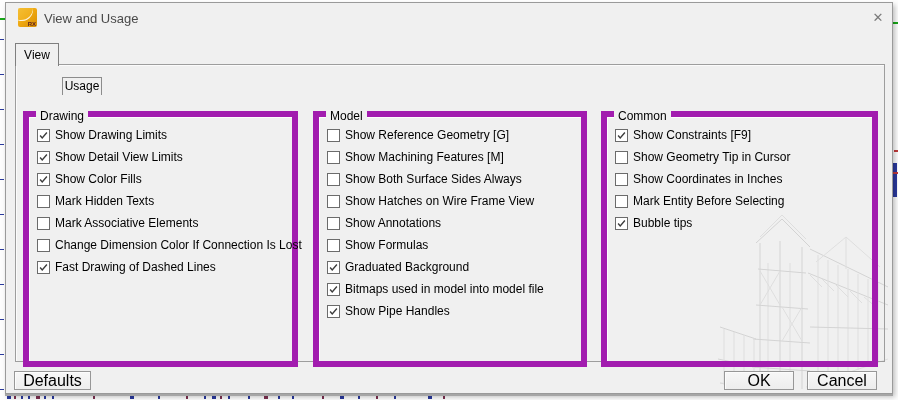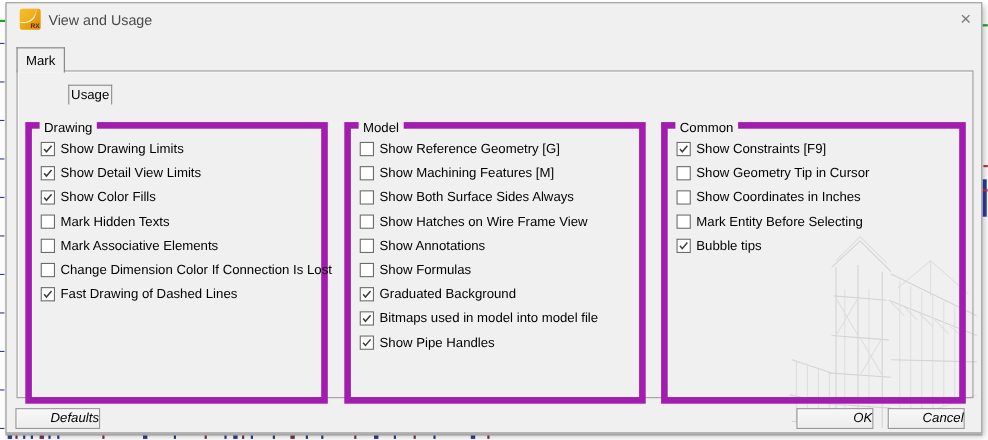--- a/index.html
+++ b/index.html
@@ -55,22 +55,22 @@
   .row{height:22px;display:flex;align-items:center;}
   .cb{width:13px;height:13px;background:#ffffff;border:1px solid #6b6b6b;flex:0 0 13px;
     display:inline-block;position:relative;}
   .cb svg{display:none;position:absolute;left:0;top:0;width:11px;height:11px;}
   .cb.checked svg{display:block;}
   .cb svg polyline{fill:none;stroke:#3c3c3c;stroke-width:1.6;}
   .cb-label{font-size:12px;color:#000;margin-left:5px;white-space:nowrap;}
 
   
   .btn{position:absolute;height:19px;background:linear-gradient(#f7f7f7,#ededed);
-    border:1px solid #979797;box-shadow:inset 1px 1px 0 #fcfcfc;font-size:12px;color:#000;
-    text-align:right;line-height:17px;z-index:2;font-style:italic;}
+    border:1px solid #979797;box-shadow:inset 1px 1px 0 #fcfcfc;font-size:16px;color:#000;
+    text-align:center;line-height:17px;z-index:2;}
   #defaults-button{left:8px;top:368px;width:77px;}
   #ok-button{left:706px;top:368px;width:70px;margin-left:12px;}
   #cancel-button{left:801px;top:368px;width:70px;}
 
   
   #watermark{position:absolute;right:4px;bottom:4px;width:190px;height:182px;z-index:1;opacity:.95;}
   #watermark path, #watermark line{fill:none;stroke:#dedede;stroke-width:1;}
   #watermark .dk{stroke:#d2d2d2;}
 </style>
 </head>
@@ -130,21 +130,21 @@
   <div id="title-bar">
     <div id="app-icon">
       <span class="swoosh"></span>
         <span class="swoosh2"></span>
       <span class="logo-text">RX</span>
     </div>
     <span id="window-title">View and Usage</span>
     <span id="close-button">✕</span>
   </div>
 
-  <div class="tab" id="tab-view">Mark</div>
+  <div class="tab" id="tab-view">View</div>
   <div class="tab" id="tab-usage">Usage</div>
 
   <svg id="watermark" viewBox="0 0 190 182">
     <path class="dk" d="M58 36 L84 12 L112 40"></path>
     <path d="M62 30 L84 8 L108 32"></path>
     <path class="dk" d="M62 36 L62 176 M82 34 L82 180 M104 40 L104 182"></path>
     <path d="M70 56 L70 176 M92 56 L92 180"></path>
     <path class="dk" d="M60 62 L108 66 M58 98 L110 102 M55 132 L112 136 M54 160 L112 164"></path>
     <path d="M62 64 L82 98 M82 64 L62 98 M84 100 L104 134 M104 100 L84 134"></path>
     <path class="dk" d="M112 42 L190 80 M110 66 L190 98"></path>

